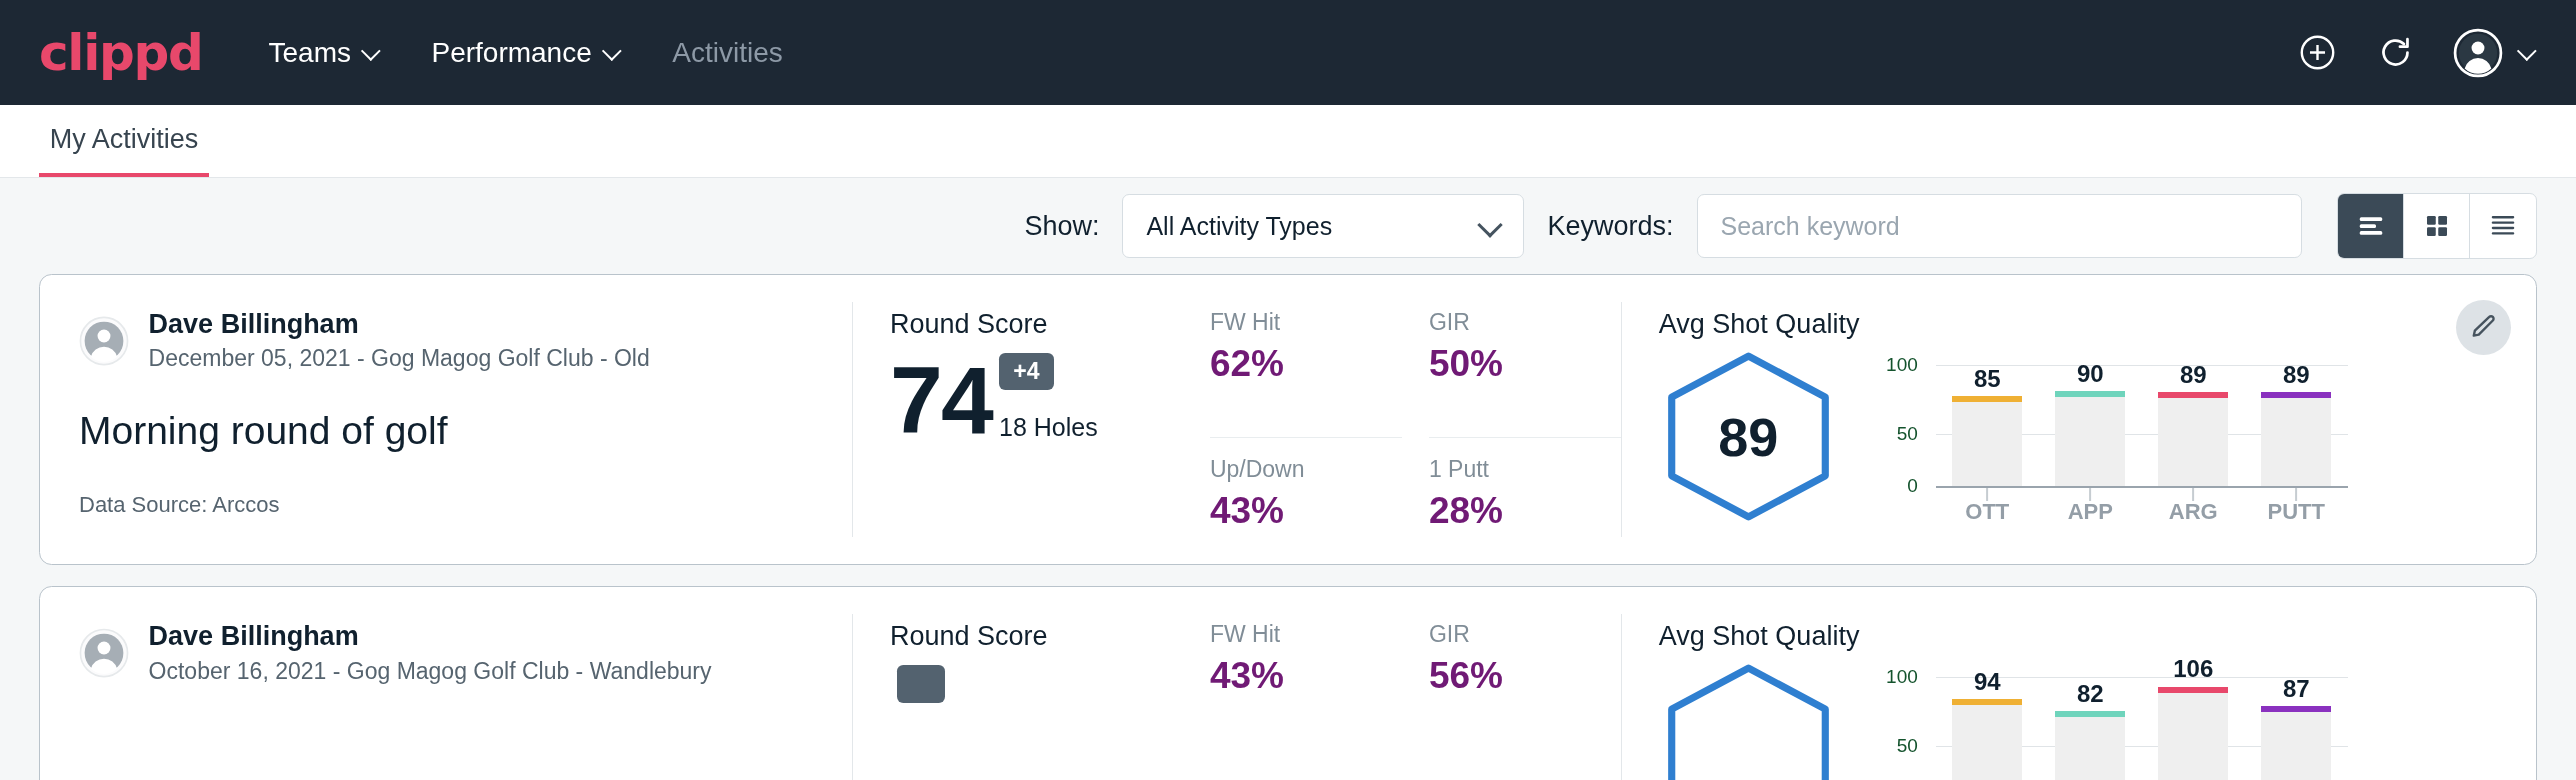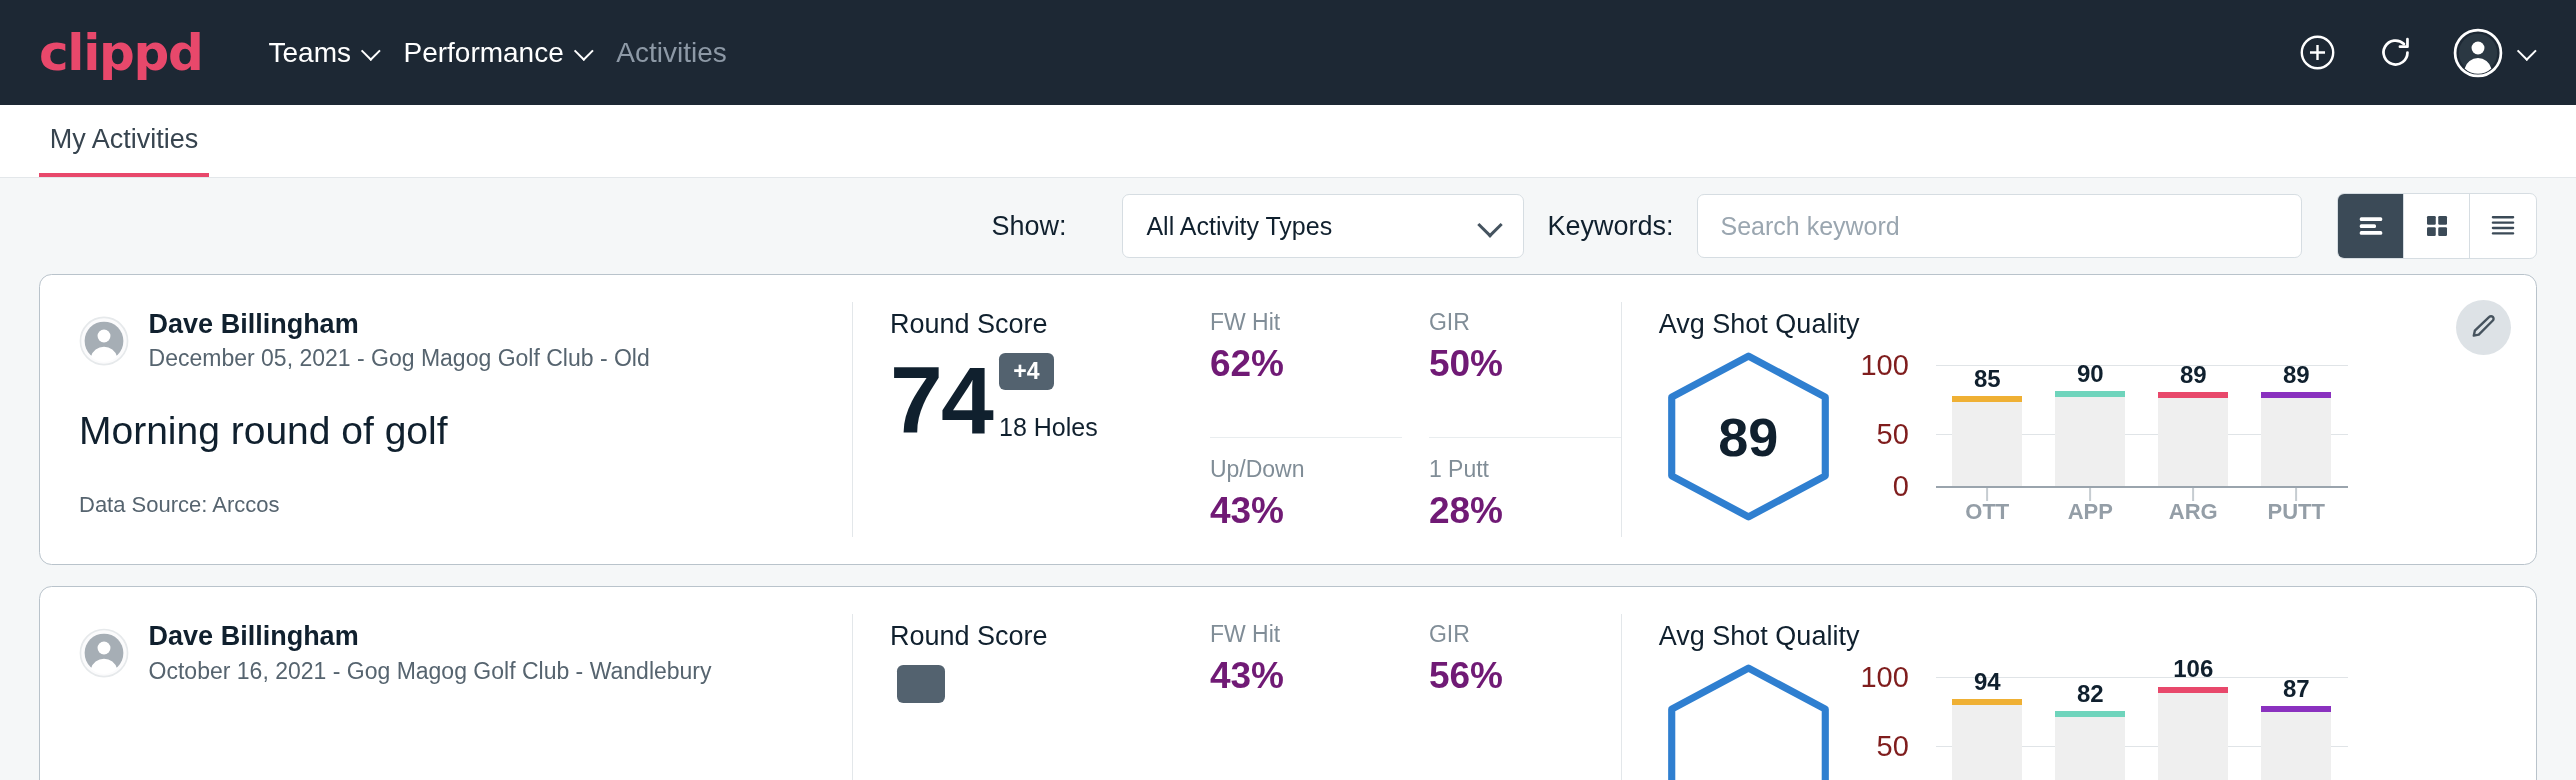--- a/index.html
+++ b/index.html
@@ -11,21 +11,21 @@
   }
 
   
   .navbar {
     height: 105px; background: #1d2834;
     display: flex; align-items: center; padding: 0 39px;
     position: relative;
   }
   .logo { font-size: 50px; font-weight: 700; color: #e8486b; letter-spacing: -1.3px;
           font-family: "DejaVu Sans", sans-serif; margin-right: 66px; }
-  .nav-links { display: flex; align-items: flex-end; gap: 22px; }
+  .nav-links { display: flex; align-items: flex-end; gap: 50px; }
   .nav-item { display: flex; align-items: center; gap: 12.5px; color: #ffffff;
               font-size: 28px; cursor: pointer; }
   .nav-item.muted { color: #8d99a6; }
   .chev { width: 18px; height: 18px; position: relative; }
   .chev::after {
     content: ''; position: absolute; left: 0.9px; top: 0.9px;
     width: 11.6px; height: 11.6px; border-right: 2.7px solid currentColor;
     border-bottom: 2.7px solid currentColor; transform: rotate(45deg);
   }
   .nav-right { margin-left: auto; display: flex; align-items: center; gap: 37px; }
@@ -48,21 +48,21 @@
     height: 96px; display: flex; align-items: center; padding: 0 39px;
     background: #f5f7f8;
   }
   .viewing { font-size: 27px; color: #10202e; }
   .viewing b { font-weight: 700; }
   .filter-right { margin-left: auto; display: flex; align-items: center; gap: 23px; }
   .lbl { font-size: 27px; color: #10202e; }
   .select {
     width: 402px; height: 64px; background: #fff; border: 0.9px solid #d6dde2;
     border-radius: 7.1px; display: flex; align-items: center; padding: 0 23px;
-    font-size: 25px; color: #10202e; cursor: pointer; margin-left: 33px;
+    font-size: 25px; color: #10202e; cursor: pointer;
   }
   .select .chev2 { margin-left: auto; width: 19.6px; height: 19.6px; position: relative; color:#45535f; }
   .select .chev2::after {
     content: ''; position: absolute; left: 0; top: 0;
     width: 15px; height: 15px; border-right: 3.6px solid currentColor;
     border-bottom: 3.6px solid currentColor; transform: rotate(45deg);
   }
   .search {
     width: 605px; height: 64px; background: #fff; border: 0.9px solid #d6dde2;
     border-radius: 7.1px; padding: 0 23px; font-size: 25px; color: #10202e;
@@ -115,22 +115,22 @@
   .asq-body { display: flex; align-items: flex-start; margin-top: 9px; }
   .hexwrap { width: 179px; height: 175px; position: relative; display:flex;
              align-items:center; justify-content:center; }
   .hexnum { position: absolute; font-size: 54px; font-weight: 700; color: #10202e; }
 
   .chart { margin-left: 46px; margin-top: 16px; position: relative;
            width: 464px; height: 170px; }
   .plot { position: absolute; left: 52px; right: 0; top: 0; height: 121px; }
   .gridline { position: absolute; left: 0; right: 0; height: 0.9px; background: #e0e4e7; }
   .axisline { position: absolute; left: 0; right: 0; height: 1.8px; background: #9aa4ad; }
-  .ytick { position: absolute; right: 100%; margin-right: 27px;
-           font-size: 29px; color: #7f1d1d; transform: translateY(-50%); white-space: nowrap; }
+  .ytick { position: absolute; right: 100%; margin-right: 18px;
+           font-size: 19px; color: #14532d; transform: translateY(-50%); white-space: nowrap; }
   .bars { position: absolute; left: 0; right: 0; bottom: 0; top: 0;
           display: flex; justify-content: space-around; align-items: flex-end; }
   .barcol { width: 70px; position: relative; height: 100%;
             display: flex; flex-direction: column; justify-content: flex-end; }
   .bar { background: #efefef; position: relative; }
   .barcap { position: absolute; left: 0; right: 0; top: -4.5px; height: 6.2px; }
   .barval { position: absolute; left: 0; right: 0; text-align: center;
             font-size: 24px; font-weight: 700; color: #10202e; }
   .xlabels { position: absolute; left: 52px; right: 0; top: 134px;
              display: flex; justify-content: space-around; font-weight: bold; }

